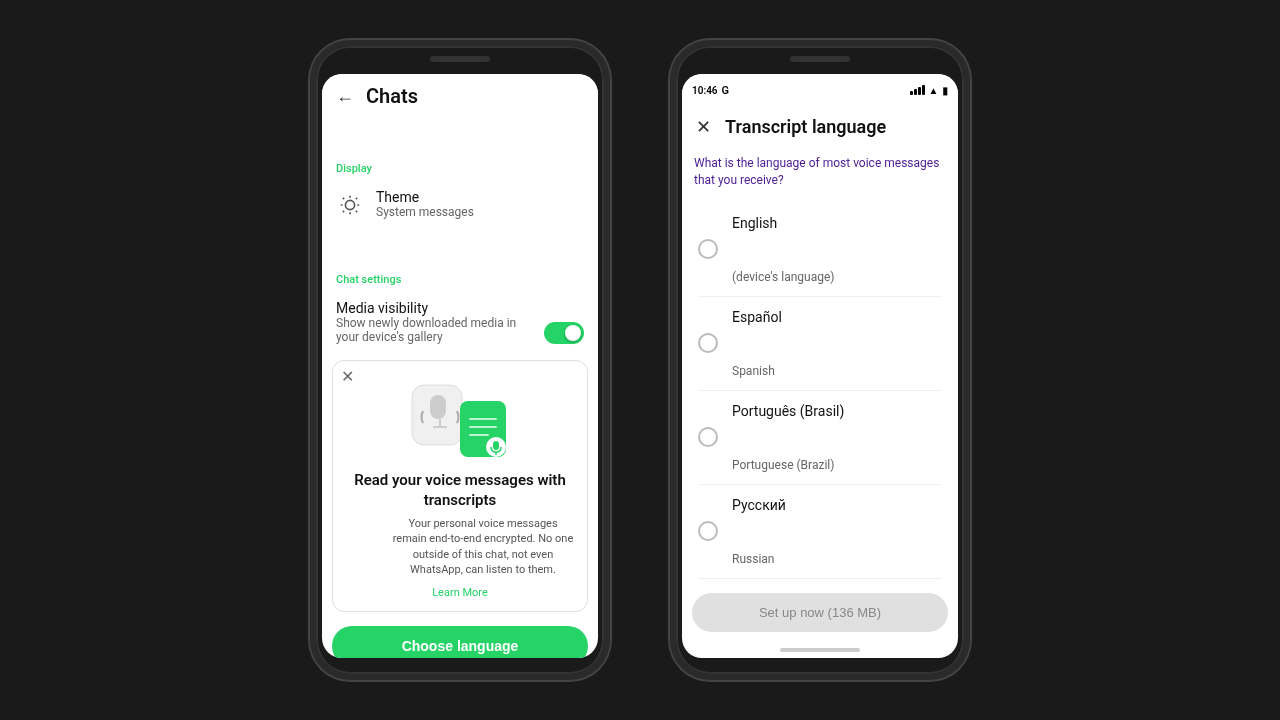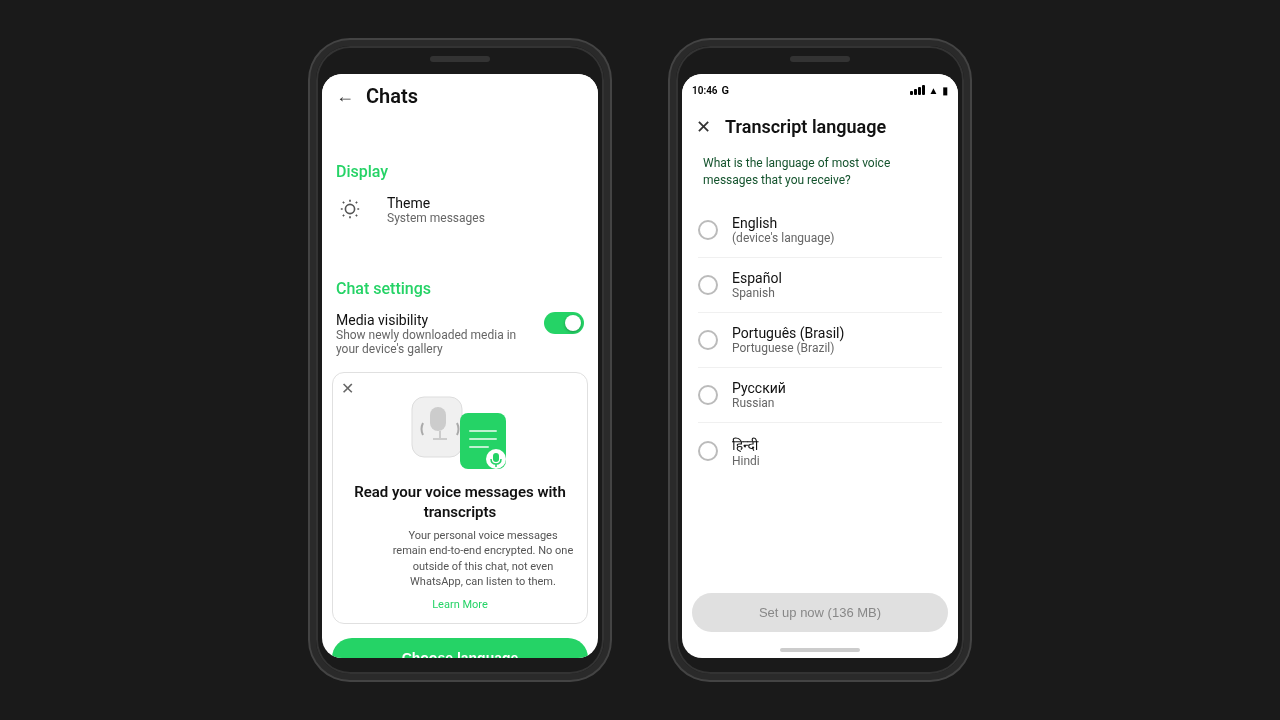--- a/index.html
+++ b/index.html
@@ -71,31 +71,31 @@
       font-size: 18px;
       color: #333;
       cursor: pointer;
     }
     .header-title {
       font-size: 20px;
       font-weight: 600;
       color: #111;
     }
     .section-label {
-      font-size: 16px;
+      font-size: 11px;
       color: #25d366;
       padding: 8px 14px 4px;
       font-weight: 500;
       margin-top: 36px;
     }
     .settings-item {
       display: flex;
-      align-items: flex-start;
+      align-items: flex-end;
       padding: 10px 14px;
-      gap: 23px;
+      gap: 12px;
       cursor: pointer;
     }
     .item-icon {
       width: 28px;
       height: 28px;
       display: flex;
       align-items: center;
       justify-content: center;
       color: #555;
       font-size: 18px;
@@ -229,40 +229,40 @@
       color: #333;
       cursor: pointer;
     }
     .header2-title {
       font-size: 18px;
       font-weight: 600;
       color: #111;
     }
     .transcript-desc {
       font-size: 12px;
-      color: #14532d;
-      padding: 8px 21px 14px;
+      color: #4c1d95;
+      padding: 8px 12px 14px;
       line-height: 1.4;
     }
     .lang-option {
       display: flex;
       align-items: center;
       padding: 12px 16px;
       gap: 14px;
       cursor: pointer;
     }
     .radio-circle {
       width: 20px;
       height: 20px;
       border-radius: 50%;
       border: 2px solid #bbb;
       flex-shrink: 0;
       background: #fff;
     }
-    .lang-text { display: flex; flex-direction: column; }
+    .lang-text { display: flex; flex-direction: column; gap: 39px; }
     .lang-name { font-size: 14px; color: #111; }
     .lang-native { font-size: 12px; color: #666; }
     .setup-btn {
       margin: auto 10px 10px;
       display: block;
       background: #e0e0e0;
       color: #888;
       border: none;
       border-radius: 24px;
       padding: 12px;

